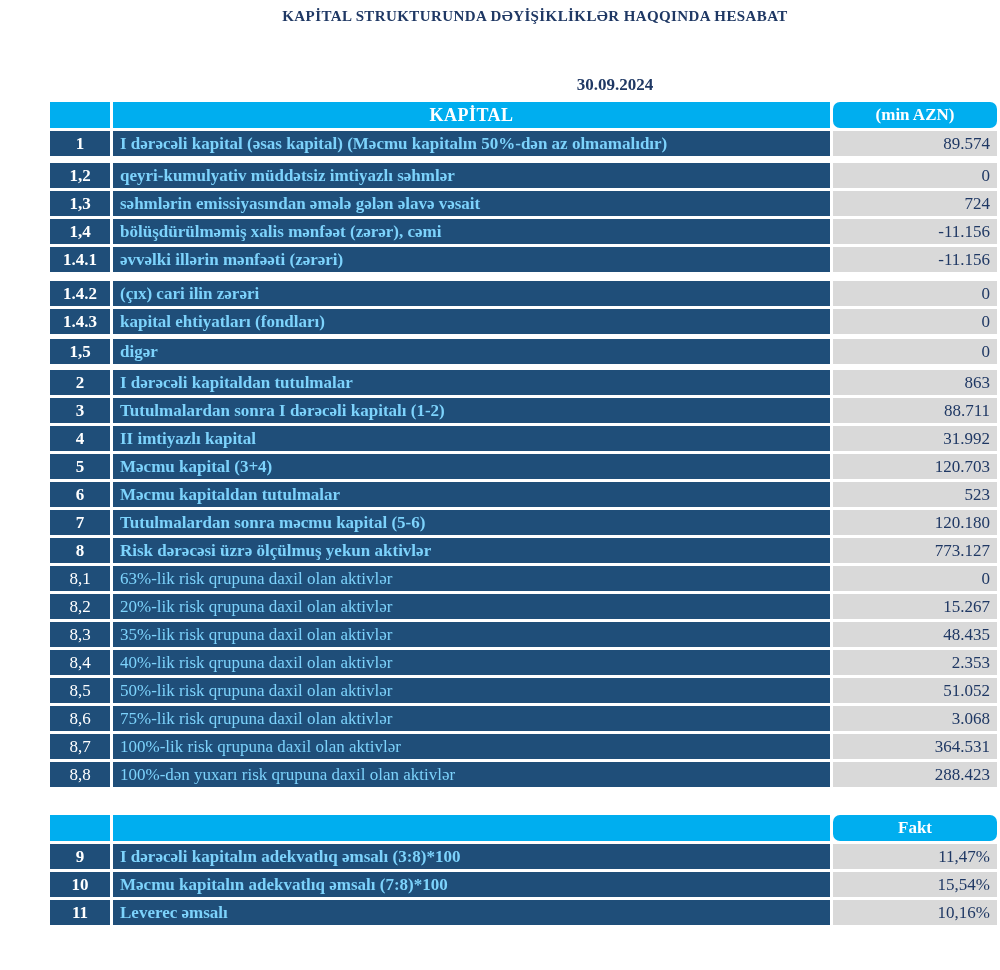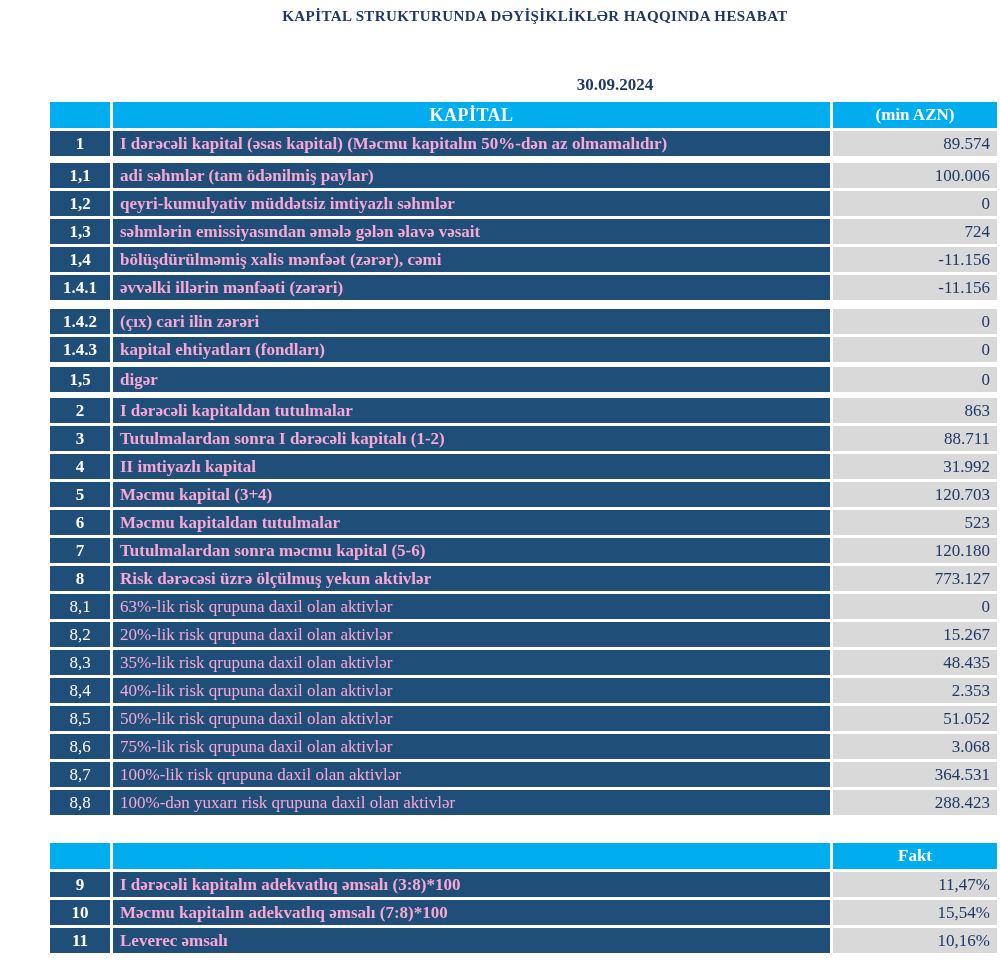--- a/index.html
+++ b/index.html
@@ -29,31 +29,31 @@
   .tr.g7{margin-bottom:7px;}
   .tr.g9{margin-bottom:9px;}
   .tr.g5{margin-bottom:5px;justify-content:center;}
   .tr.g6{margin-bottom:6px;border-radius:10px;}
   .td{display:flex;align-items:center;font-size:17px;box-sizing:border-box;}
   .num{
     width:60px;justify-content:center;flex:0 0 60px;
     background:var(--row-navy);color:#fff;font-weight:bold;
   }
   .desc{
-    flex:1;background:var(--row-navy);color:#f9a8d4;font-weight:bold;
+    flex:1;background:var(--row-navy);color:#7dd3fc;font-weight:bold;
     padding-left:7px;white-space:nowrap;overflow:hidden;
   }
   .val{
     flex:0 0 164px;width:164px;justify-content:flex-end;padding-right:7px;
     background:var(--value-bg);color:var(--value-text);font-weight:normal;
   }
   .tr.header{height:26px;}
   .tr.header .td{background:var(--accent-cyan);color:#fff;font-weight:bold;}
   .tr.header .desc{justify-content:center;padding-left:0;font-size:18px;letter-spacing:.5px;}
-  .tr.header .val{justify-content:center;padding-right:0;}
+  .tr.header .val{justify-content:center;padding-right:0;border-radius:7px;}
   .tr.light .num,.tr.light .desc{font-weight:normal;}
   .td.blank{background:transparent;}
   .val.fakt{
     background:var(--accent-cyan);color:#fff;font-weight:bold;
     justify-content:center;padding-right:0;
   }
 </style>
 </head>
 <body>
 
@@ -66,25 +66,20 @@
     <div class="td desc">KAPİTAL</div>
     <div class="td val">(min AZN)</div>
   </div>
 
   <div class="tr g7">
     <div class="td num">1</div>
     <div class="td desc">I dərəcəli kapital (əsas kapital) (Məcmu kapitalın 50%-dən az olmamalıdır)</div>
     <div class="td val">89.574</div>
   </div>
   <div class="tr">
-    <div class="td num">1,1</div>
-    <div class="td desc">adi səhmlər (tam ödənilmiş paylar)</div>
-    <div class="td val">100.006</div>
-  </div>
-  <div class="tr">
     <div class="td num">1,2</div>
     <div class="td desc">qeyri-kumulyativ müddətsiz imtiyazlı səhmlər</div>
     <div class="td val">0</div>
   </div>
   <div class="tr">
     <div class="td num">1,3</div>
     <div class="td desc">səhmlərin emissiyasından əmələ gələn  əlavə vəsait</div>
     <div class="td val">724</div>
   </div>
   <div class="tr">

